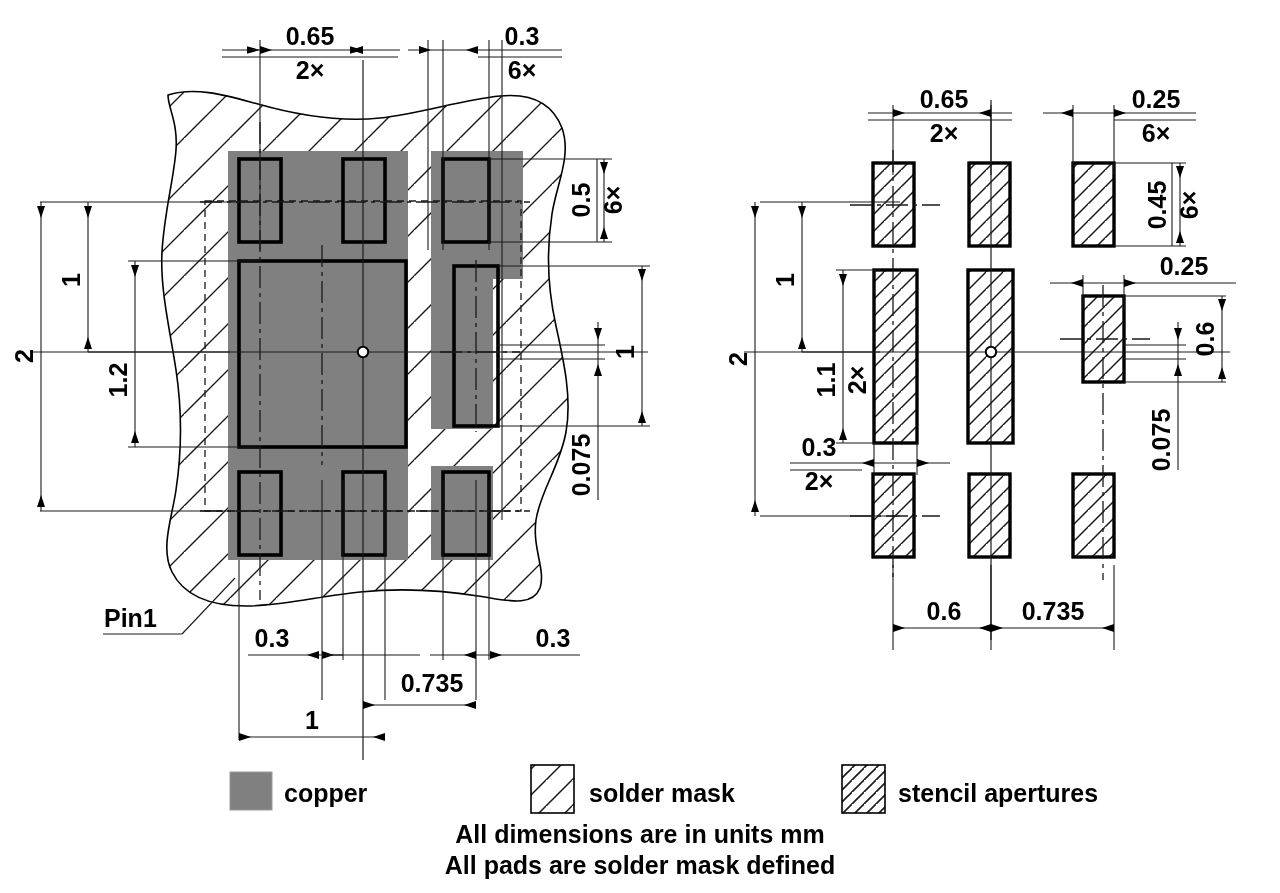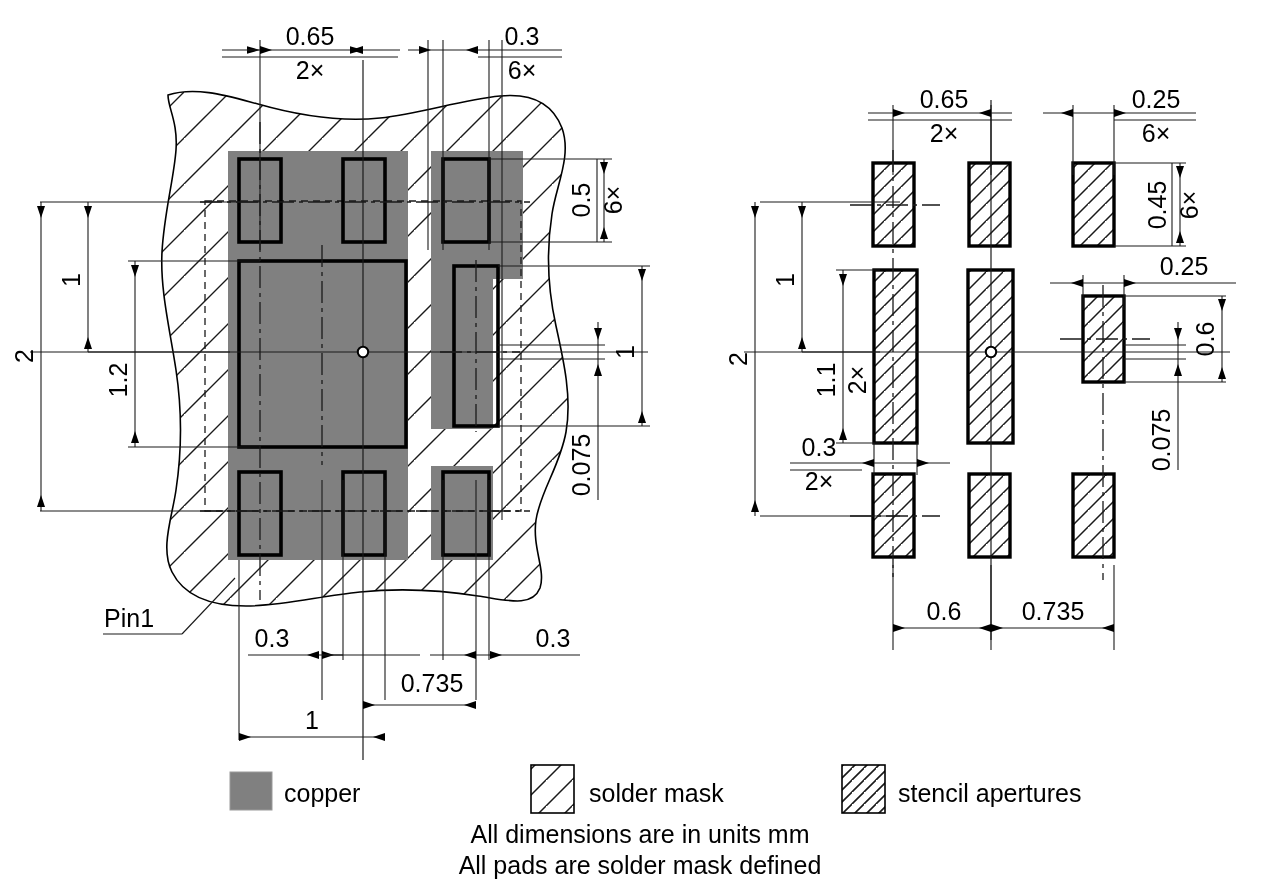--- a/index.html
+++ b/index.html
@@ -13,20 +13,21 @@
     height: 893px;
     font-family: "Liberation Sans", sans-serif;
     color: #000;
     overflow: hidden;
     position: relative;
   }
   #root {
     position: relative;
     width: 1280px;
     height: 893px;
+    font-weight: bold;
   }
   svg.drawing {
     position: absolute;
     left: 0;
     top: 0;
     width: 1280px;
     height: 893px;
   }
   .dimtext {
     font-family: "Liberation Sans", sans-serif;

